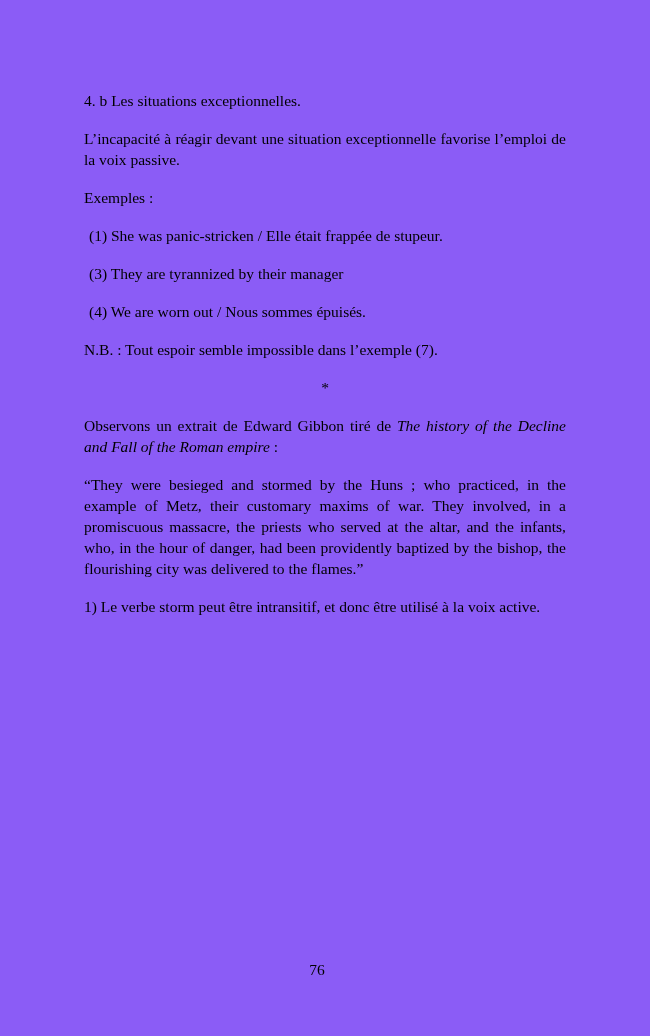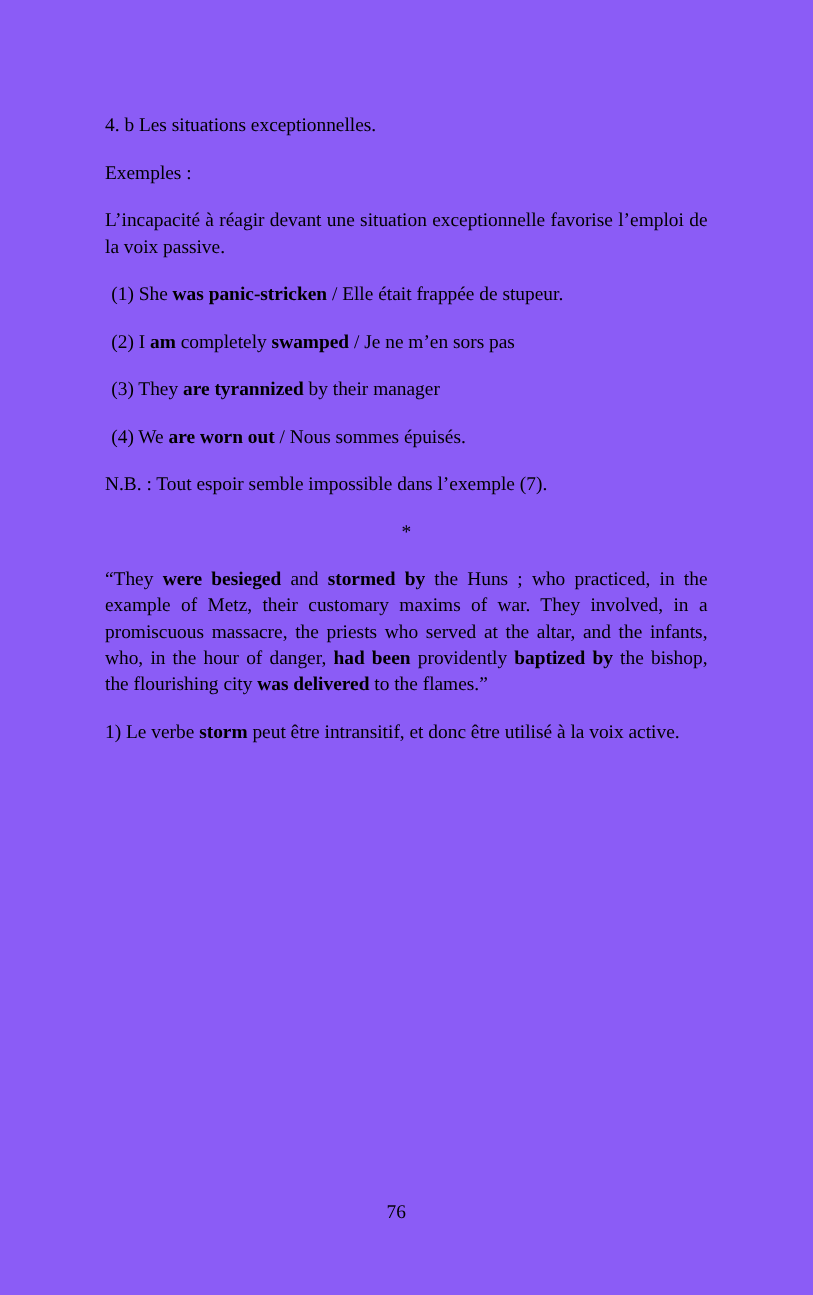--- a/index.html
+++ b/index.html
@@ -21,43 +21,43 @@
     width: 482px;
   }
   .para {
     margin: 0 0 17px 0;
     font-size: 15.5px;
     line-height: 21px;
     text-align: justify;
   }
   .para.center { text-align: center; }
   .para.indent { padding-left: 5px; }
-  .b { font-weight: bold; }
+  .b { font-weight: normal; }
   .i { font-style: italic; }
   .page-number {
     position: absolute;
     left: 0;
     right: 16px;
     bottom: 56px;
     text-align: center;
     font-size: 15.5px;
     line-height: 21px;
   }
 </style>
 </head>
 <body>
 
 <div class="page">
   <div class="content">
       <p class="para"><span>4. b Les situations exceptionnelles.</span></p>
+      <p class="para"><span>L’incapacité à réagir devant une situation exceptionnelle favorise l’emploi de la voix passive.</span></p>
       <p class="para"><span>Exemples :</span></p>
-      <p class="para"><span>L’incapacité à réagir devant une situation exceptionnelle favorise l’emploi de la voix passive.</span></p>
       <p class="para indent"><span>(1) She </span><span class="b">was panic-stricken</span><span> / Elle était frappée de stupeur.</span></p>
-      <p class="para indent"><span>(2) I </span><span class="b">am</span><span> completely </span><span class="b">swamped</span><span> / Je ne m’en sors pas</span></p>
       <p class="para indent"><span>(3) They </span><span class="b">are tyrannized</span><span> by their manager</span></p>
       <p class="para indent"><span>(4) We </span><span class="b">are worn out</span><span> / Nous sommes épuisés.</span></p>
       <p class="para"><span>N.B. : Tout espoir semble impossible dans l’exemple (7).</span></p>
       <p class="para center"><span>*</span></p>
+      <p class="para"><span>Observons un extrait de Edward Gibbon tiré de </span><span class="i">The history of the Decline and Fall of the Roman empire</span><span> :</span></p>
       <p class="para"><span>“They </span><span class="b">were besieged</span><span> and </span><span class="b">stormed by</span><span> the Huns ; who practiced, in the example of Metz, their customary maxims of war. They involved, in a promiscuous massacre, the priests who served at the altar, and the infants, who, in the hour of danger, </span><span class="b">had been</span><span> providently </span><span class="b">baptized by</span><span> the bishop, the flourishing city </span><span class="b">was delivered</span><span> to the flames.”</span></p>
       <p class="para"><span>1) Le verbe </span><span class="b">storm</span><span> peut être intransitif, et donc être utilisé à la voix active.</span></p>
     </div>
   <div class="page-number">76</div>
 </div>
 
 </body></html>

